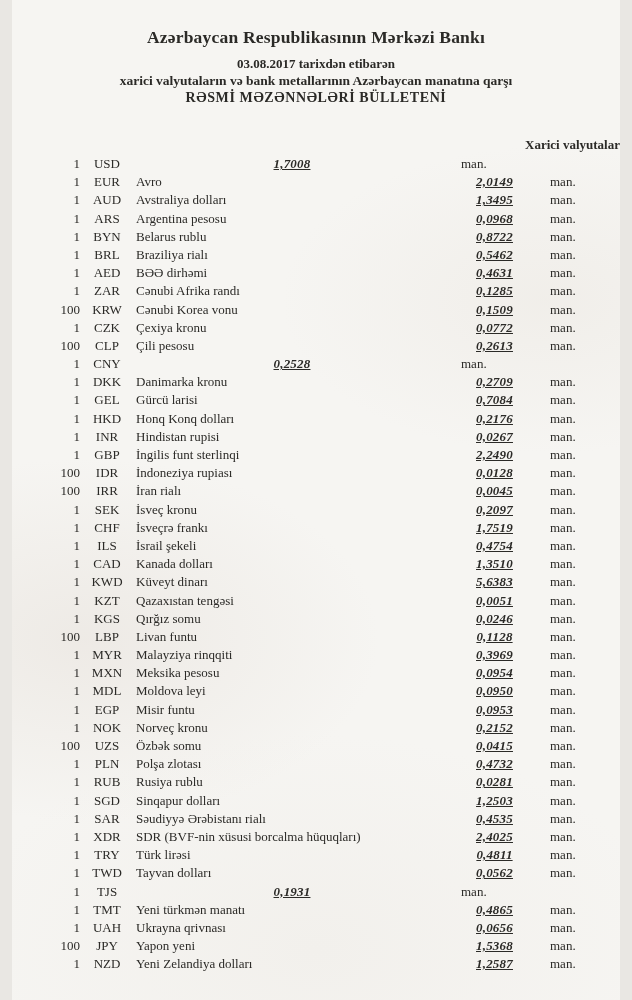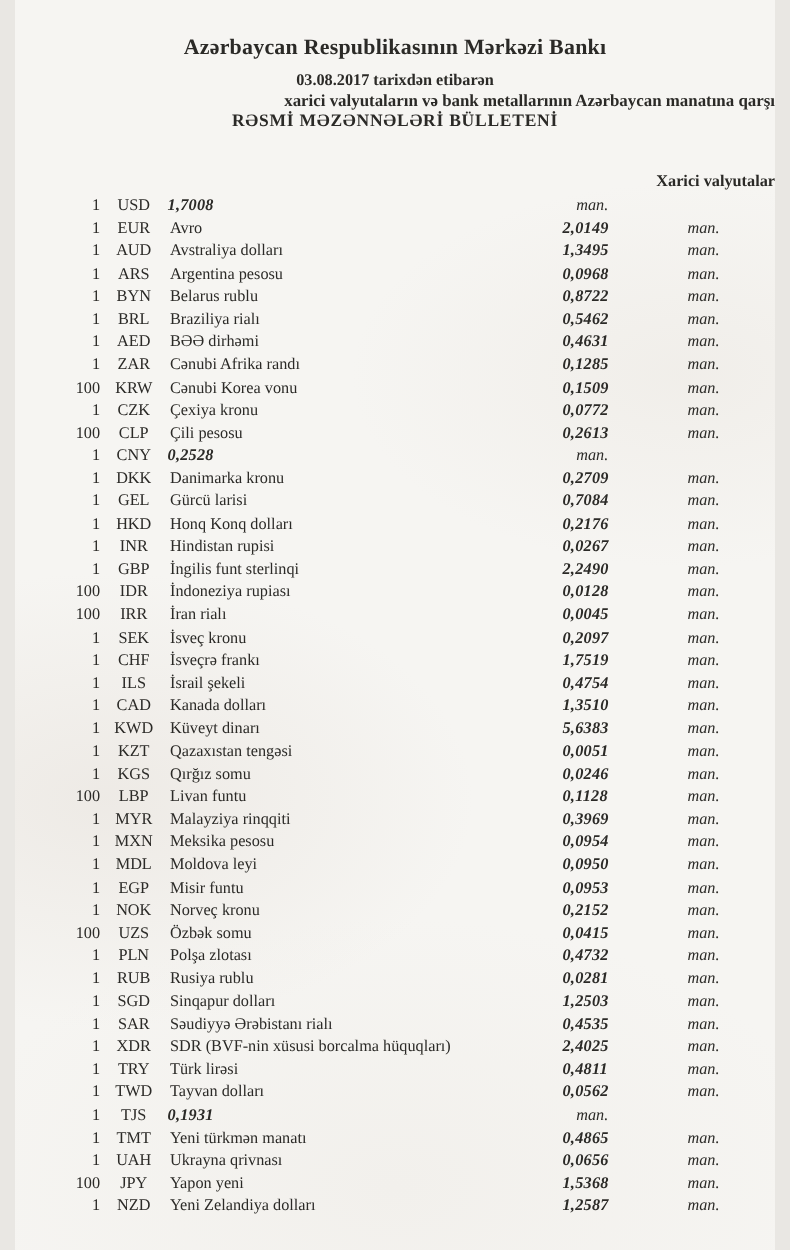--- a/index.html
+++ b/index.html
@@ -36,21 +36,20 @@
   .date-line {
     margin-top: 7px;
     font-size: 13px;
     line-height: 17px;
     font-weight: bold;
   }
   .subject-line {
     font-size: 13.5px;
     line-height: 17px;
     font-weight: bold;
-    text-align: right;
   }
   .bulletin-title {
     font-size: 14px;
     line-height: 18px;
     font-weight: bold;
     letter-spacing: 0.6px;
   }
   .section-title {
     margin-top: 30px;
     text-align: right;
@@ -77,29 +76,29 @@
   }
   .cell-code {
     text-align: center;
   }
   .cell-name {
     text-align: left;
     padding-left: 2px;
     white-space: nowrap;
   }
   .cell-rate {
-    text-align: left;
+    text-align: center;
     font-weight: bold;
     font-style: italic;
     letter-spacing: 0.2px;
+    text-decoration: underline;
   }
   .cell-unit {
     text-align: left;
     padding-left: 11px;
-    font-style: italic;
   }
 </style>
 </head>
 <body>
 
 <div class="page">
 
   <div class="header">
     <div class="bank-name">Azərbaycan Respublikasının Mərkəzi Bankı</div>
     <div class="date-line">03.08.2017 tarixdən etibarən</div>

